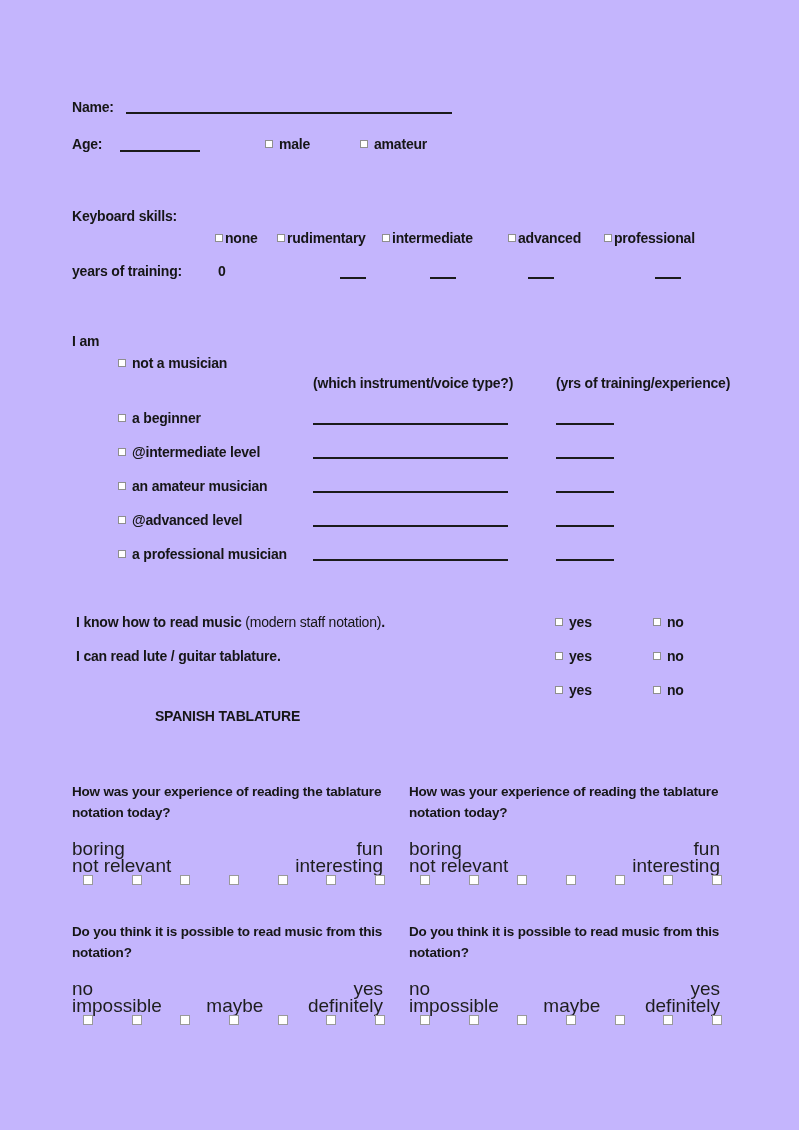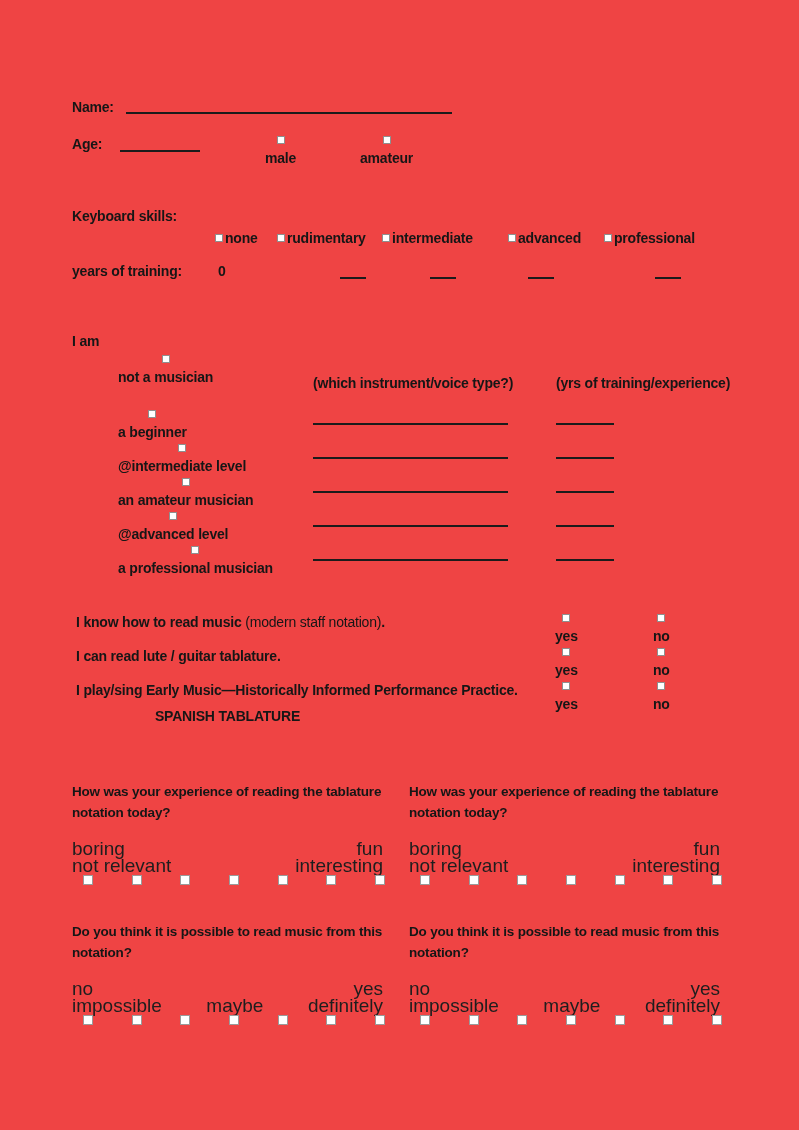--- a/index.html
+++ b/index.html
@@ -1,25 +1,25 @@
 <!DOCTYPE html>
 <html><head>
 <meta charset="utf-8">
 <style>
   * { margin:0; padding:0; box-sizing:border-box; }
   html,body { background:#ffffff; }
   .page {
-    position:relative; width:799px; height:1130px; background:#ef4444;
+    position:relative; width:799px; height:1130px; background:#c4b5fd;
     font-family:"Liberation Sans","DejaVu Sans",sans-serif; color:#161616; overflow:hidden;
   }
   .t { position:absolute; font-size:14px; font-weight:bold; letter-spacing:-0.2px; white-space:nowrap; }
   .reg { font-weight:normal;text-align:right; }
   .blank { position:absolute; height:0; border-bottom:2px solid #1b1b1b; }
   .opt { position:absolute; display:flex; align-items:center; font-size:14px; font-weight:bold; letter-spacing:-0.2px; white-space:nowrap; }
-  .gap6 { gap:6px;flex-direction:column; }
+  .gap6 { gap:6px; }
   .gap2 { gap:2px; }
   .box { flex:none; width:8px; height:8px; border:1px solid #8f8f8f; background:#fff; }
   .title { position:absolute; width:311px; text-align:center; font-size:14px; font-weight:bold; letter-spacing:-0.2px; }
   .qline { position:absolute; font-size:13.5px; font-weight:bold; letter-spacing:-0.2px; white-space:nowrap; }
   .lblrow { position:absolute; width:311px; display:flex; justify-content:space-between; font-size:19px; font-weight:normal; color:#1e1e1e; }
   .boxrow { position:absolute; width:302px; display:flex; justify-content:space-between; align-items:center; }
   .sbox { flex:none; width:10px; height:10px; border:1px solid #9a9a9a; background:#fff; }
 </style>
 </head>
 <body>
@@ -132,23 +132,20 @@
   </div>
   <div class="opt gap6" style="left:555px;top:648px">
     <span class="box"></span>
     <span>yes</span>
   </div>
   <div class="opt gap6" style="left:653px;top:648px">
     <span class="box"></span>
     <span>no</span>
   </div>
 
-  <div class="t" style="left:76px;top:682px">
-    <span>I play/sing Early Music—Historically Informed Performance Practice.</span><span class="reg"></span><span></span>
-  </div>
   <div class="opt gap6" style="left:555px;top:682px">
     <span class="box"></span>
     <span>yes</span>
   </div>
   <div class="opt gap6" style="left:653px;top:682px">
     <span class="box"></span>
     <span>no</span>
   </div>
 
   <div class="title" style="left:72px;top:708px">SPANISH TABLATURE</div>

